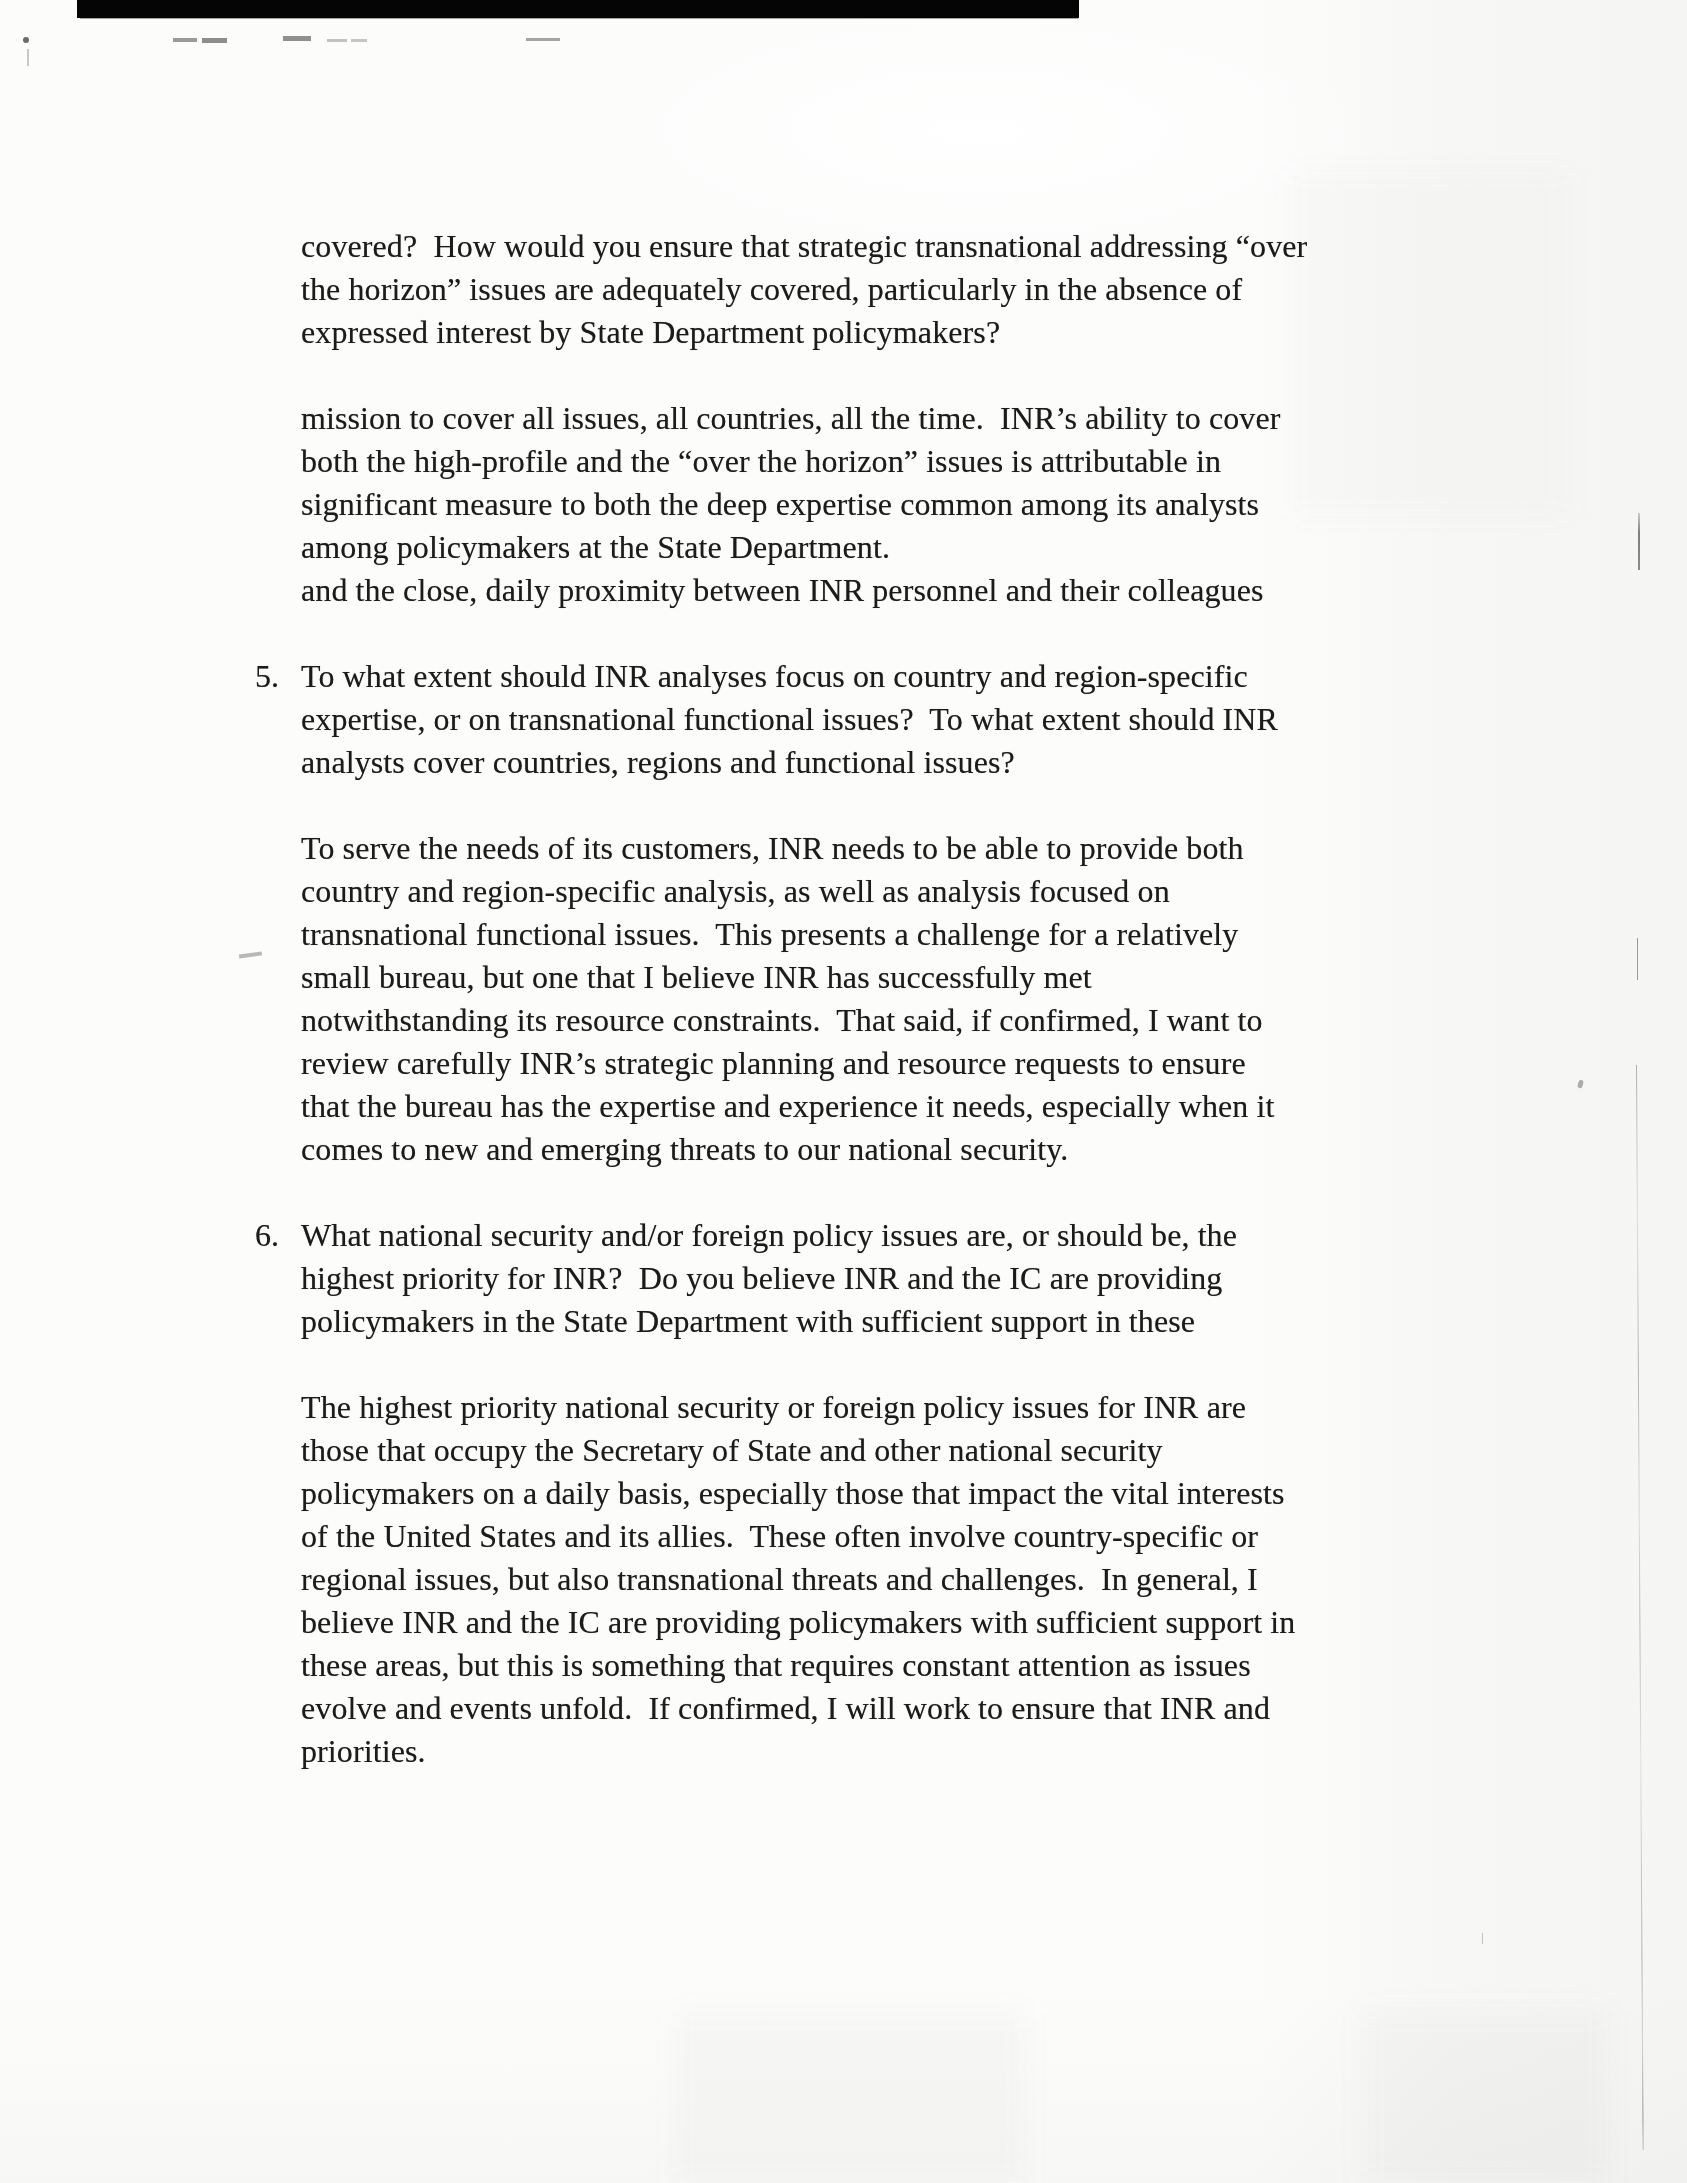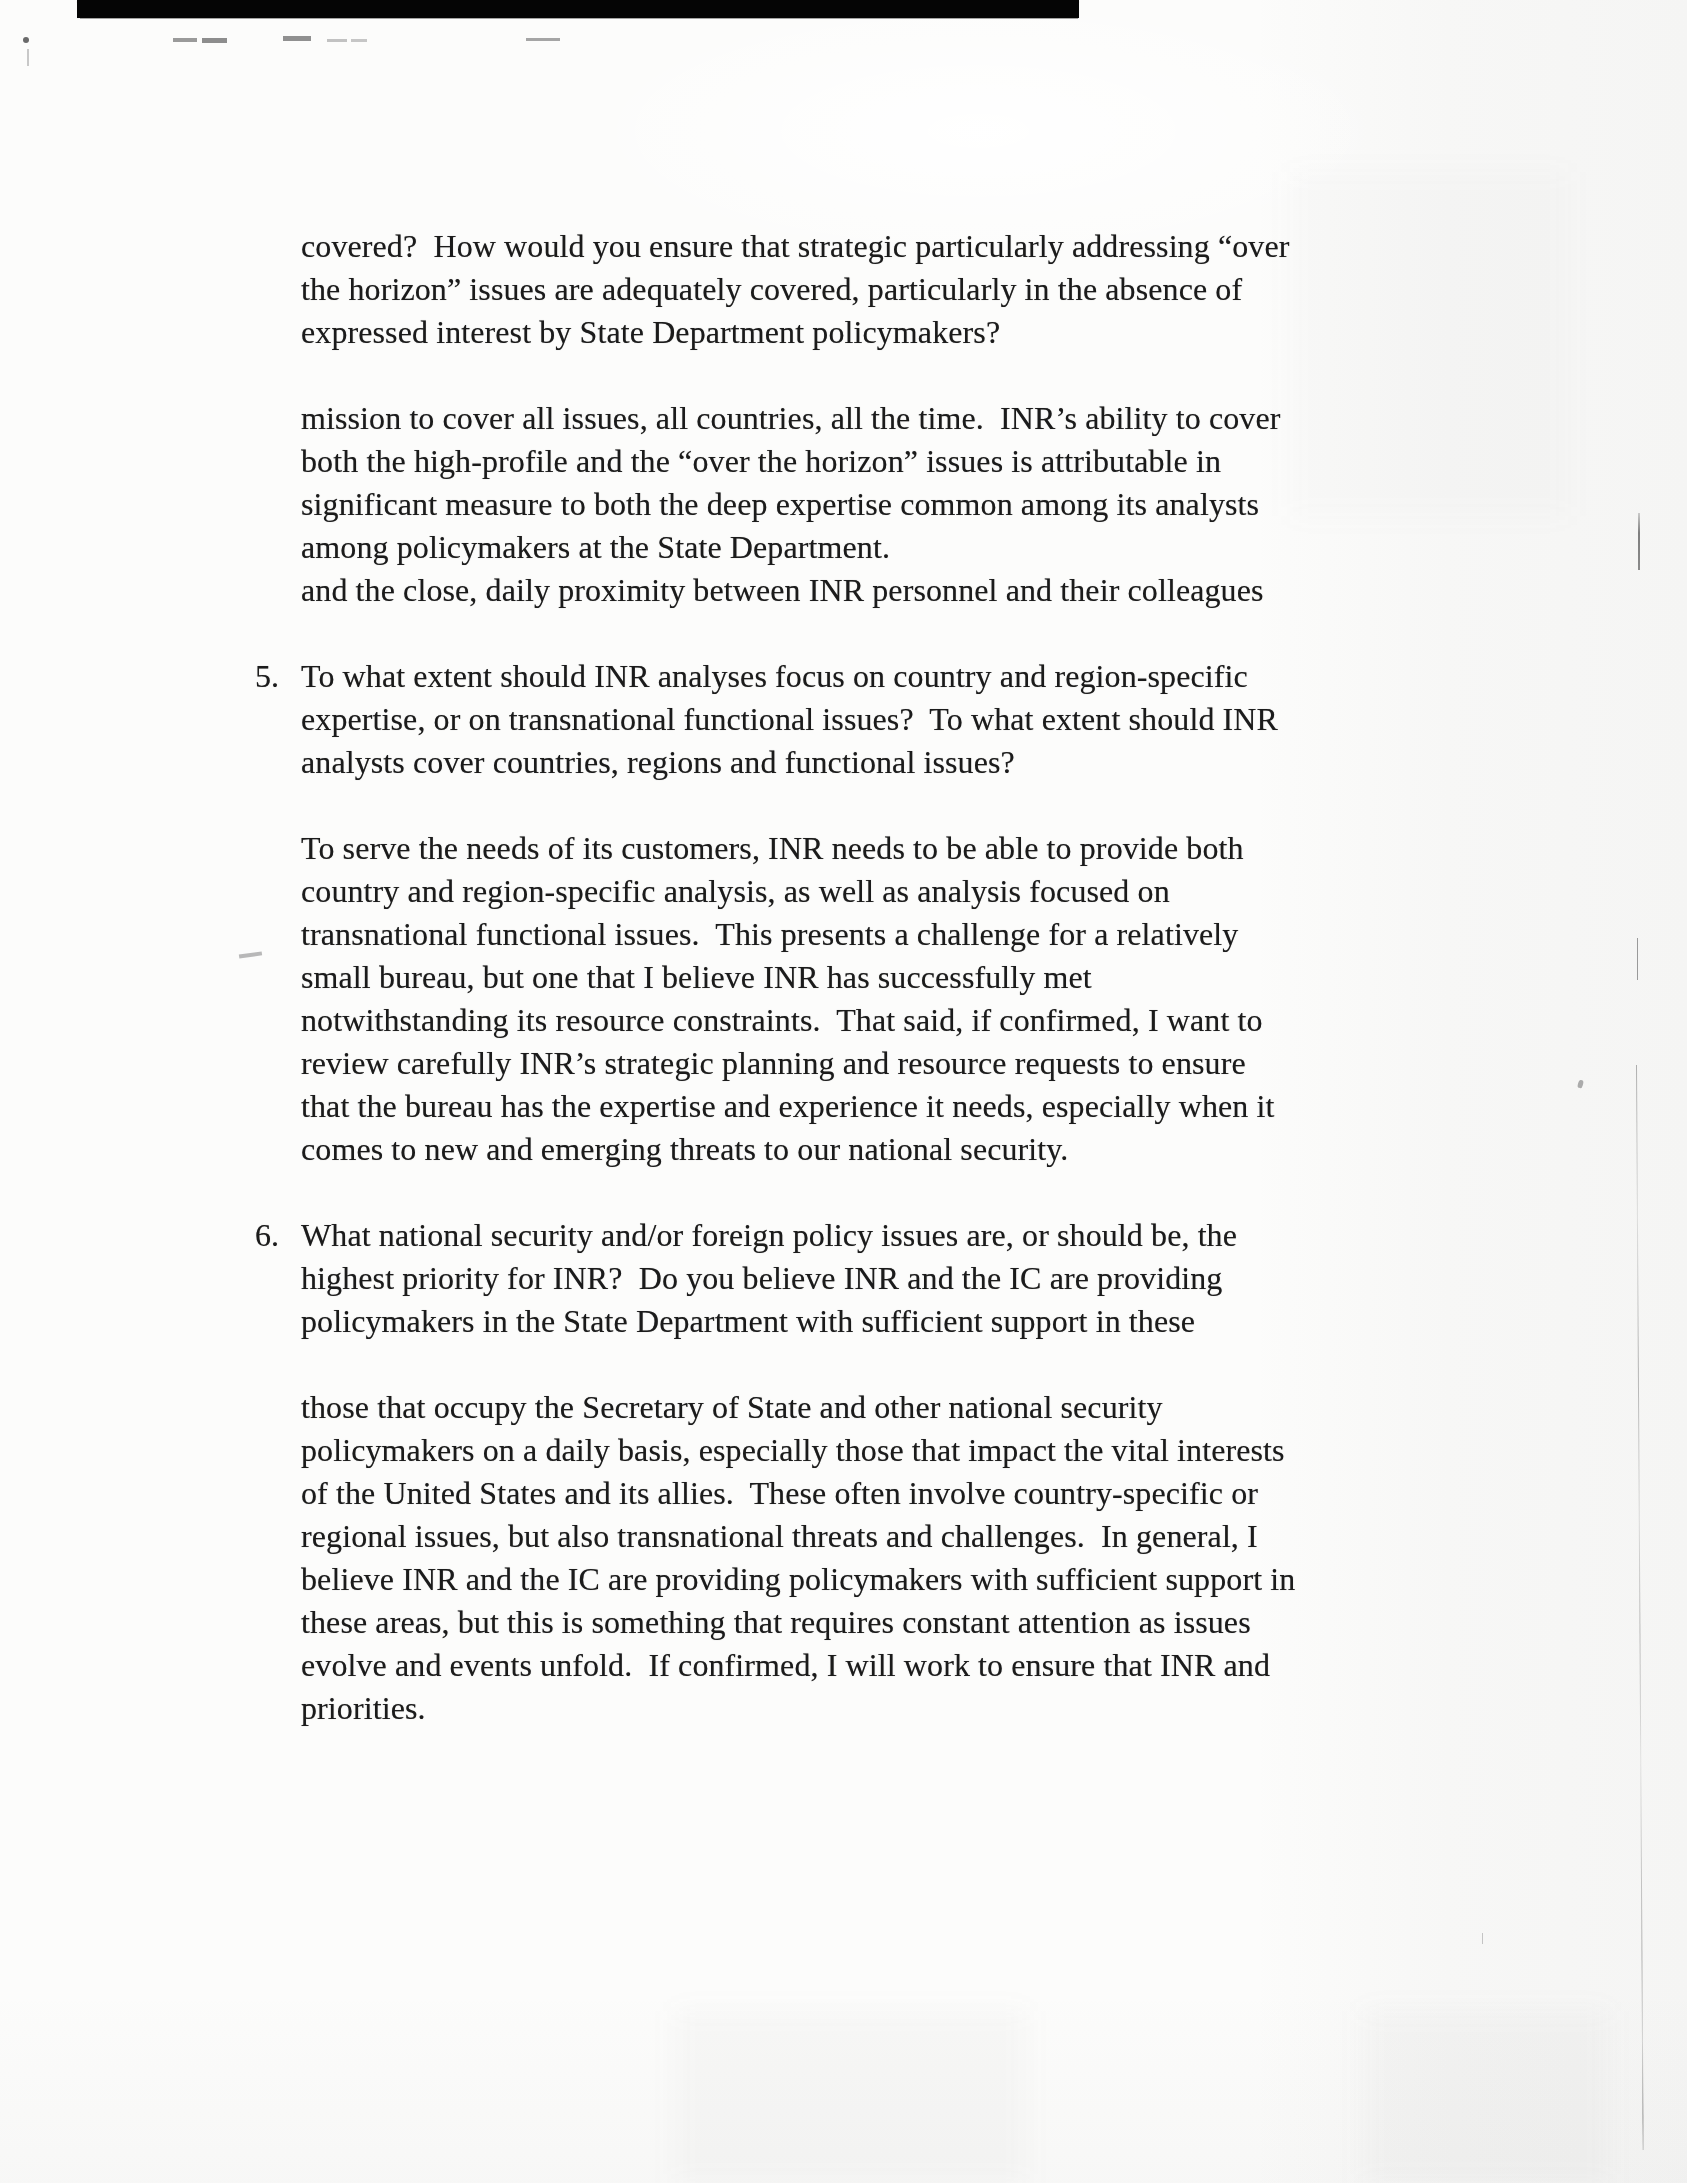--- a/index.html
+++ b/index.html
@@ -104,21 +104,21 @@
   <div class="artifact" style="left:1578px; top:1080px; width:4.6px; height:8px; background:#ababab; border-radius:40%; transform:rotate(15deg);"></div>
   <div class="vline-long"></div>
   <div class="artifact" style="left:1482px; top:1933px; width:1.3px; height:10.6px; background:#c4c4c4;"></div>
 
   <div class="shade" style="left:675px; top:2011px; width:351px; height:172px; background:rgba(120,120,120,0.035);"></div>
   <div class="shade" style="left:1363px; top:2011px; width:245px; height:172px; background:rgba(120,120,120,0.04);"></div>
   <div class="shade" style="left:1290px; top:172px; width:278px; height:344px; background:rgba(120,120,120,0.025);"></div>
 
   <div class="doc">
       <div class="paragraph">
-        <div class="text-line">covered?  How would you ensure that strategic particularly addressing “over</div>
+        <div class="text-line">covered?  How would you ensure that strategic transnational addressing “over</div>
         <div class="text-line">the horizon” issues are adequately covered, particularly in the absence of</div>
         <div class="text-line">expressed interest by State Department policymakers?</div>
       </div>
       <div class="paragraph">
         <div class="text-line">mission to cover all issues, all countries, all the time.  INR’s ability to cover</div>
         <div class="text-line">both the high-profile and the “over the horizon” issues is attributable in</div>
         <div class="text-line">significant measure to both the deep expertise common among its analysts</div>
         <div class="text-line">among policymakers at the State Department.</div>
         <div class="text-line">and the close, daily proximity between INR personnel and their colleagues</div>
       </div>
@@ -138,20 +138,21 @@
         <div class="text-line">that the bureau has the expertise and experience it needs, especially when it</div>
         <div class="text-line">comes to new and emerging threats to our national security.</div>
       </div>
       <div class="paragraph">
         <span class="list-number">6.</span>
         <div class="text-line">What national security and/or foreign policy issues are, or should be, the</div>
         <div class="text-line">highest priority for INR?  Do you believe INR and the IC are providing</div>
         <div class="text-line">policymakers in the State Department with sufficient support in these</div>
       </div>
       <div class="paragraph">
+        <div class="text-line">The highest priority national security or foreign policy issues for INR are</div>
         <div class="text-line">those that occupy the Secretary of State and other national security</div>
         <div class="text-line">policymakers on a daily basis, especially those that impact the vital interests</div>
         <div class="text-line">of the United States and its allies.  These often involve country-specific or</div>
         <div class="text-line">regional issues, but also transnational threats and challenges.  In general, I</div>
         <div class="text-line">believe INR and the IC are providing policymakers with sufficient support in</div>
         <div class="text-line">these areas, but this is something that requires constant attention as issues</div>
         <div class="text-line">evolve and events unfold.  If confirmed, I will work to ensure that INR and</div>
         <div class="text-line">priorities.</div>
       </div>
     </div>

